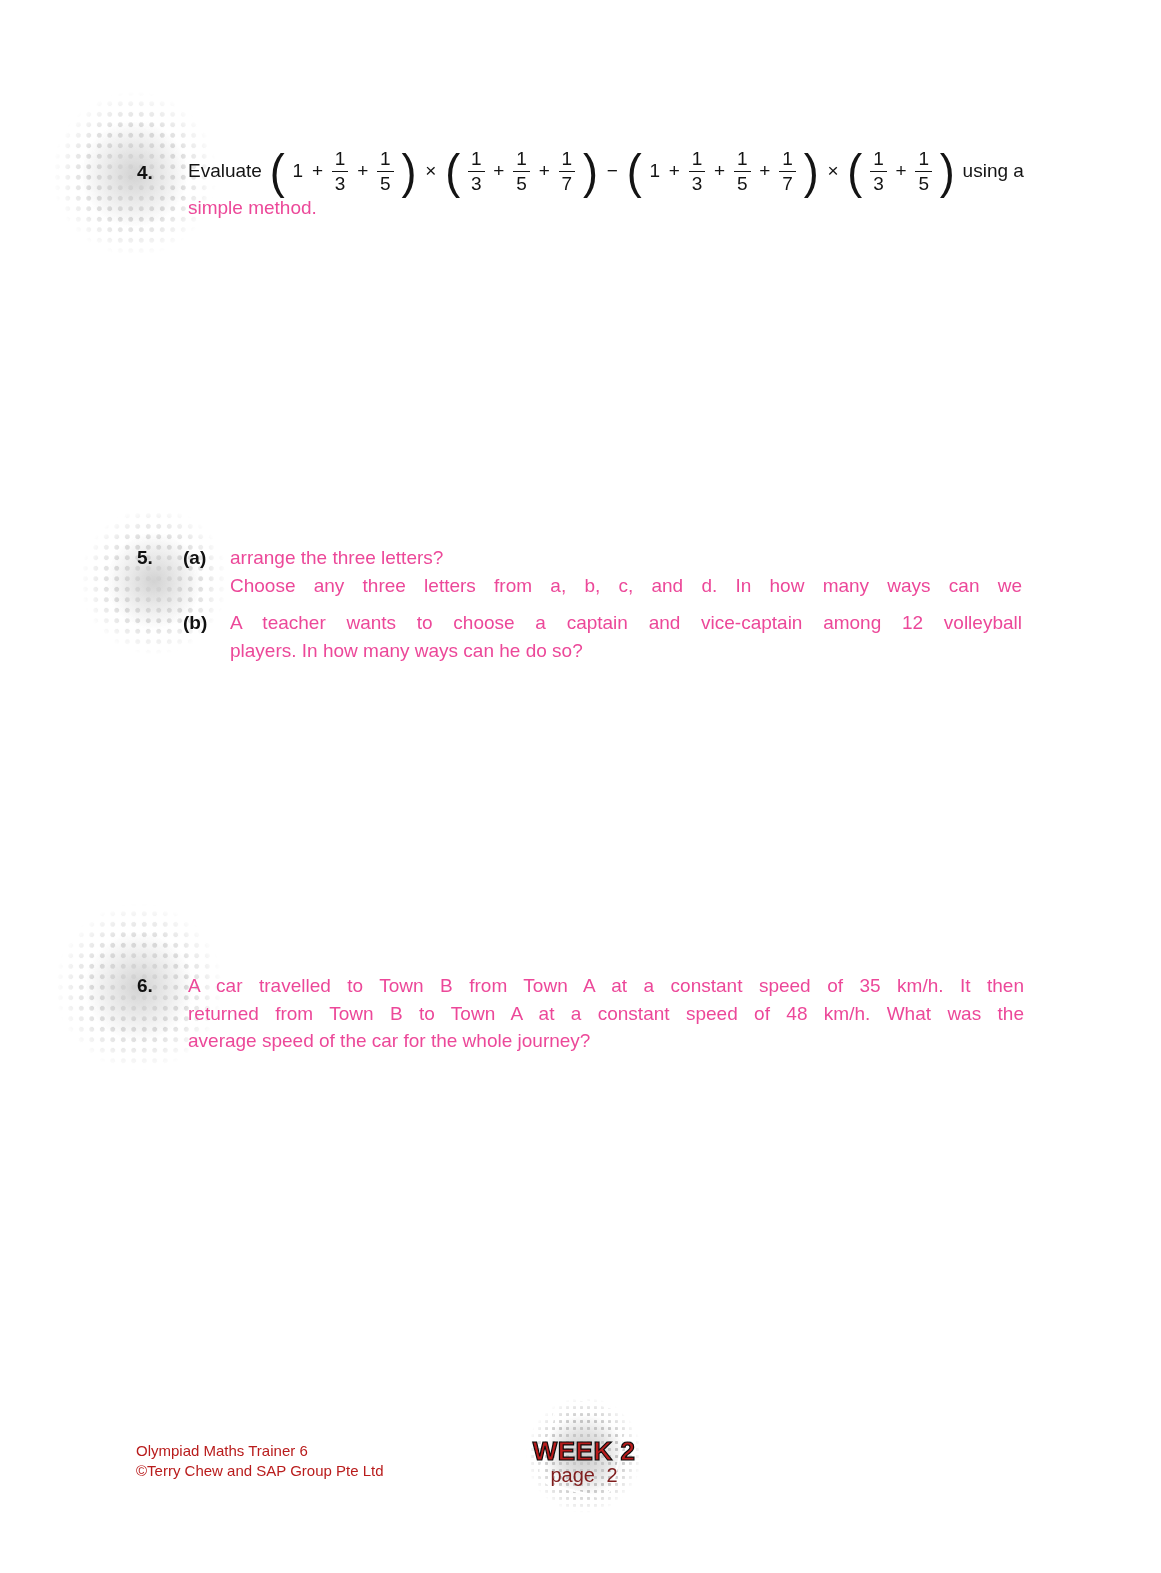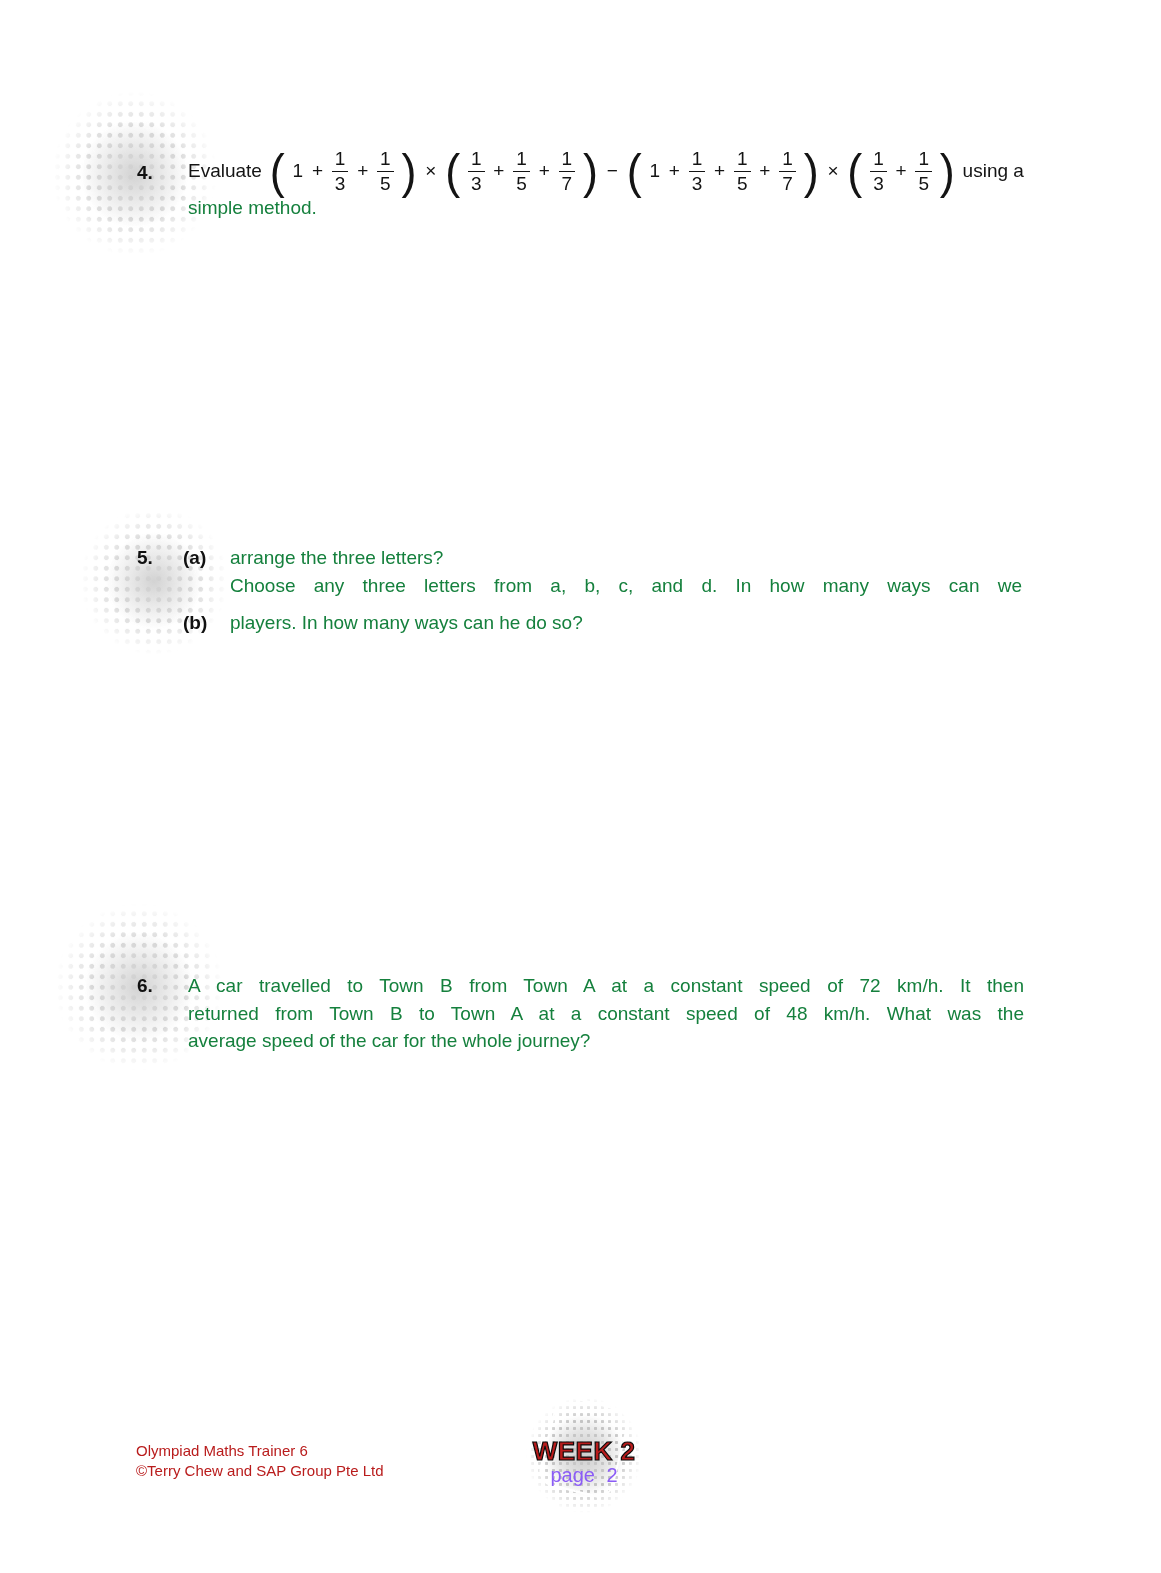--- a/index.html
+++ b/index.html
@@ -15,21 +15,21 @@
       radial-gradient(#d9d9d9 30%, rgba(217,217,217,0) 34%);
     background-size:100% 100%, 10.5px 10.5px;
     -webkit-mask-image:radial-gradient(circle closest-side,#000 55%, transparent 100%);
     mask-image:radial-gradient(circle closest-side,#000 55%, transparent 100%);
   }
   .blob-q4{left:52px;top:88px;width:165px;height:172px;}
   .blob-q5{left:80px;top:500px;width:148px;height:162px;}
   .blob-q6{left:55px;top:898px;width:168px;height:178px;}
 
   .qnum{position:absolute;font-size:19px;line-height:27.7px;font-weight:700;color:#111;}
-  .qtext{font-size:19px;line-height:27.7px;color:#15803d;}
+  .qtext{font-size:19px;line-height:27.7px;color:#ec4899;}
   .tline{text-align:justify;}
   .tline.just{text-align-last:justify;}
 
   
   .mathline{
     position:absolute;left:188px;top:144px;width:836px;height:54px;
     display:flex;align-items:center;justify-content:space-between;
     font-size:19px;color:#141414;white-space:nowrap;
   }
   .mtext{font-size:19px;}
@@ -69,21 +69,21 @@
     position:absolute;left:24px;top:4px;width:72px;height:88px;
     border:2px solid #ffffff;border-radius:16px;transform:rotate(14deg);
   }
   .badge-week{
     position:absolute;left:522px;top:1438px;width:124px;text-align:center;
     font-size:26px;font-weight:700;letter-spacing:0.5px;color:#b91c1c;
     -webkit-text-stroke:1.2px #0a0a0a;line-height:1;
   }
   .badge-page{
     position:absolute;left:522px;top:1465px;width:124px;text-align:center;
-    font-size:20px;font-weight:400;color:#8b5cf6;line-height:1;word-spacing:6px;
+    font-size:20px;font-weight:400;color:#7f1d1d;line-height:1;word-spacing:6px;
   }
 </style>
 </head>
 <body>
 
 <div class="page">
 
   <div class="blob blob-q4"></div>
   <div class="blob blob-q5"></div>
   <div class="blob blob-q6"></div>
@@ -161,28 +161,29 @@
     <div class="part">
       <div class="plabel">(a)</div>
       <div class="plines qtext">
           <div class="tline">arrange the three letters?</div>
           <div class="tline just">Choose any three letters from a, b, c, and d. In how many ways can we</div>
         </div>
     </div>
     <div class="part">
       <div class="plabel">(b)</div>
       <div class="plines qtext">
+          <div class="tline just">A teacher wants to choose a captain and vice-captain among 12 volleyball</div>
           <div class="tline">players. In how many ways can he do so?</div>
         </div>
     </div>
   </div>
 
   <div class="qnum" style="left:137px;top:972px;">6.</div>
   <div class="q6block qtext">
-      <div class="tline just">A car travelled to Town B from Town A at a constant speed of 72 km/h. It then</div>
+      <div class="tline just">A car travelled to Town B from Town A at a constant speed of 35 km/h. It then</div>
       <div class="tline just">returned from Town B to Town A at a constant speed of 48 km/h. What was the</div>
       <div class="tline">average speed of the car for the whole journey?</div>
     </div>
 
   <div class="footer-left">
     <div>Olympiad Maths Trainer 6</div>
     <div>©Terry Chew and SAP Group Pte Ltd</div>
   </div>
 
   <div class="badge"></div>

